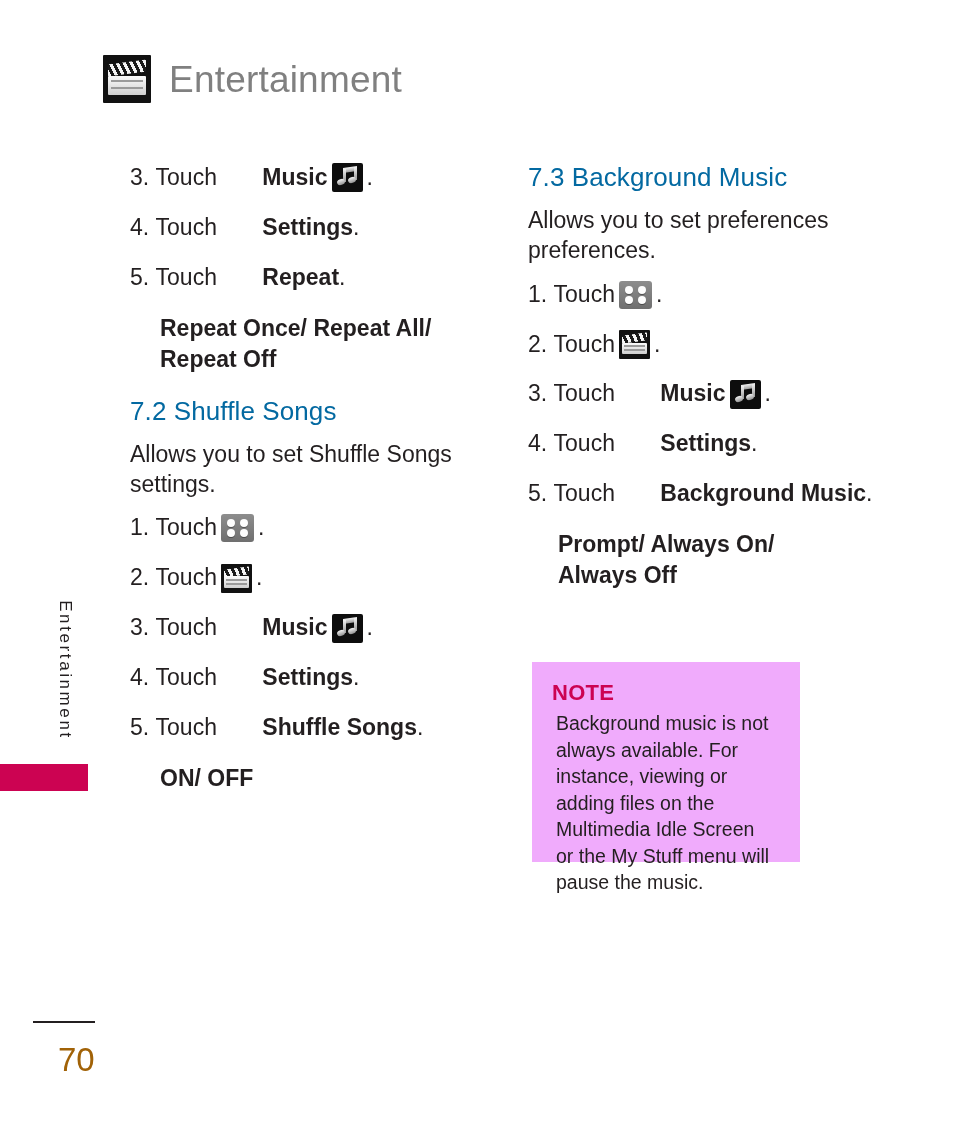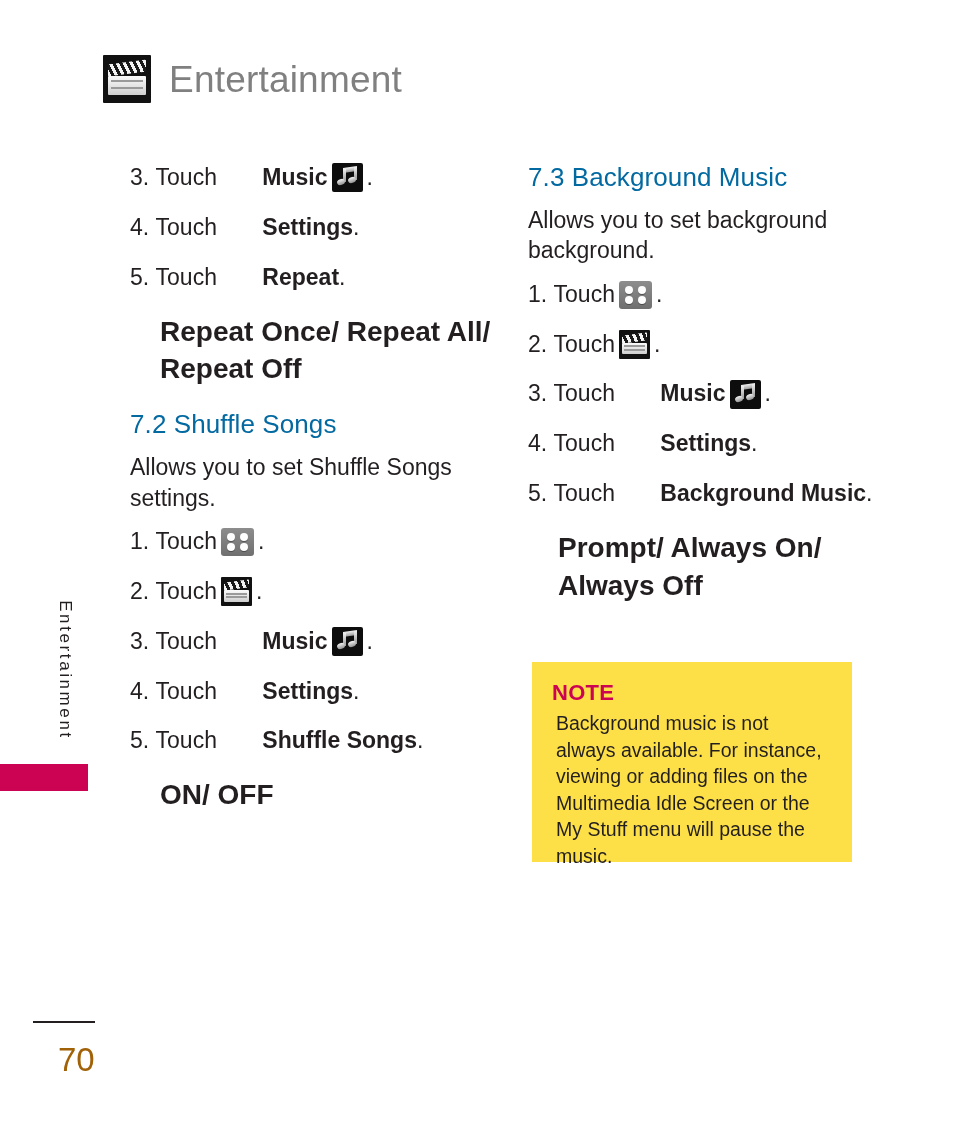--- a/index.html
+++ b/index.html
@@ -189,35 +189,35 @@
     margin-left: 39px;
   }
   .step .icon-slot {
     display: inline-flex;
     align-items: center;
     margin: 0 4px;
   }
   .step .period { white-space: pre; }
 
   .options {
-    font-size: 28px;
+    font-size: 23px;
     font-weight: 700;
     line-height: 1.35;
     margin: 4px 0 22px 30px;
     color: #231f20;
   }
 
   
   .note-box {
     position: absolute;
     left: 532px;
     top: 662px;
-    width: 320px;
+    width: 268px;
     height: 200px;
-    background: #fde047;
+    background: #f0abfc;
     box-sizing: border-box;
     padding: 18px 20px 14px 20px;
   }
   .note-label {
     color: #cc0352;
     font-size: 22px;
     font-weight: 700;
     margin: 0 0 4px 0;
     letter-spacing: 0.3px;
   }
@@ -387,21 +387,21 @@
     <b>Shuffle Songs</b>
     <span class="period">.</span>
   </div>
 
   <div class="options" style="white-space:pre-line">ON/ OFF</div>
 </div>
 
 <div class="col col-right">
 
   <div class="section-heading">7.3 Background Music</div>
-  <p class="body-text">Allows you to set background background.</p>
+  <p class="body-text">Allows you to set preferences preferences.</p>
 
   <div class="step">
     <span class="step-num">1.</span>
     <span class="step-verb">&nbsp;</span>
     <span class="step-verb">Touch</span>
     <span class="icon-slot">
       <span class="icon-grid">
           <i></i>
           <i></i>
           <i></i>

